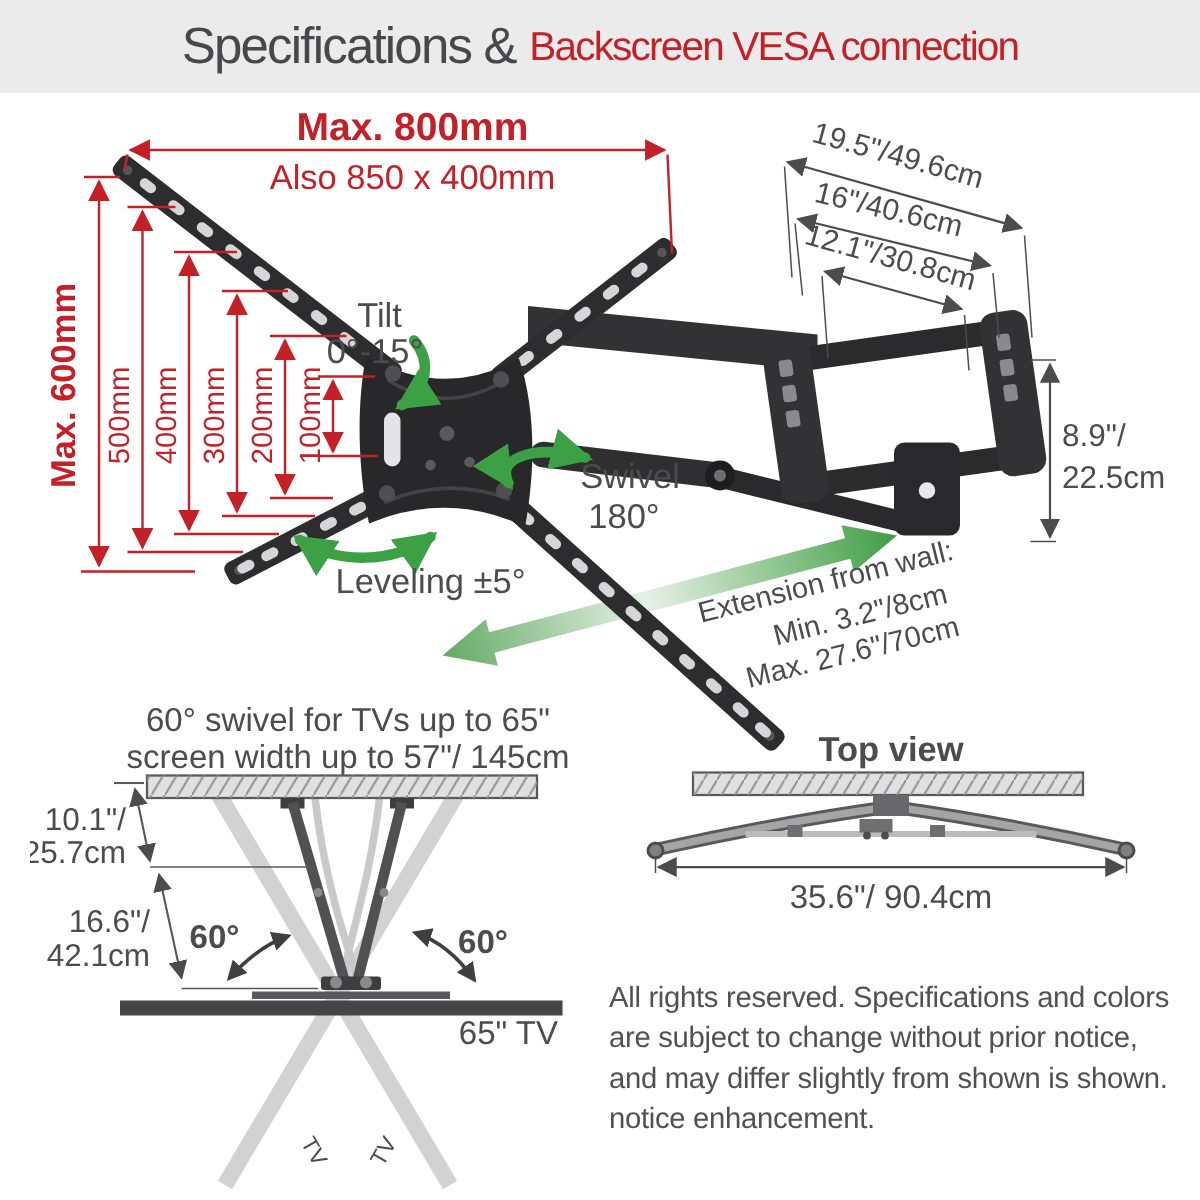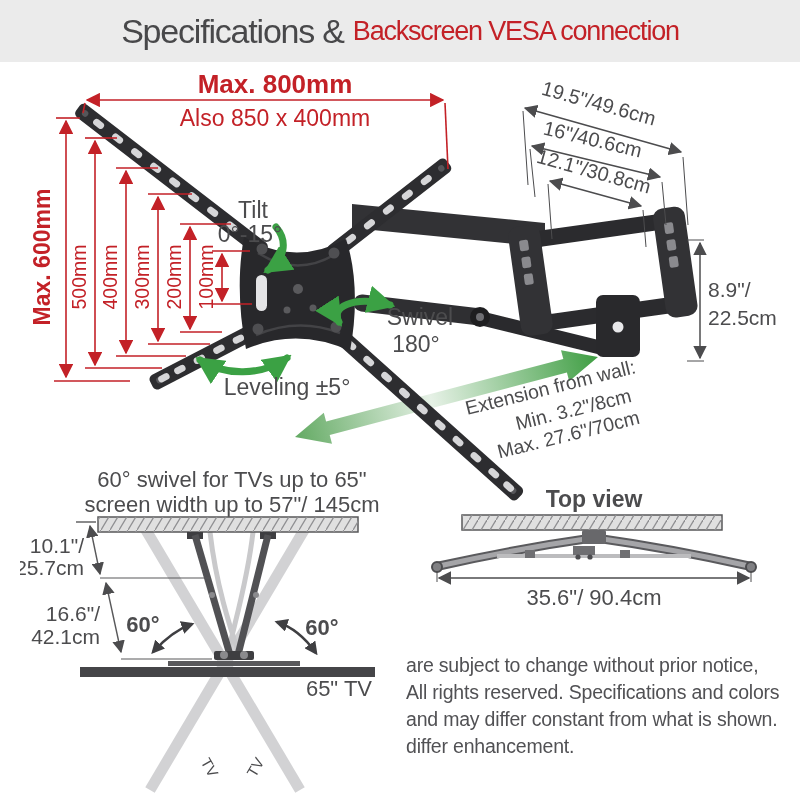--- a/index.html
+++ b/index.html
@@ -299,19 +299,19 @@
 
     <g stroke="#4c4c4e" fill="none">
       <line x1="24" y1="118" x2="334" y2="118" stroke-width="1.5" marker-start="url(#ag3)" marker-end="url(#ag3)"></line>
       <line x1="22" y1="111" x2="22" y2="122" stroke-width="1"></line>
       <line x1="336" y1="111" x2="336" y2="122" stroke-width="1"></line>
     </g>
     <text x="179" y="145" font-size="22" text-anchor="middle">35.6"/ 90.4cm</text>
   </svg>
 
   <div class="disclaimer">
+    <div>All rights reserved. Specifications and colors</div>
     <div>are subject to change without prior notice,</div>
-    <div>All rights reserved. Specifications and colors</div>
-    <div>and may differ constant from what is shown.</div>
-    <div>differ enhancement.</div>
+    <div>and may differ slightly from shown is shown.</div>
+    <div>notice enhancement.</div>
   </div>
 
 </div>
 
 </body></html>

